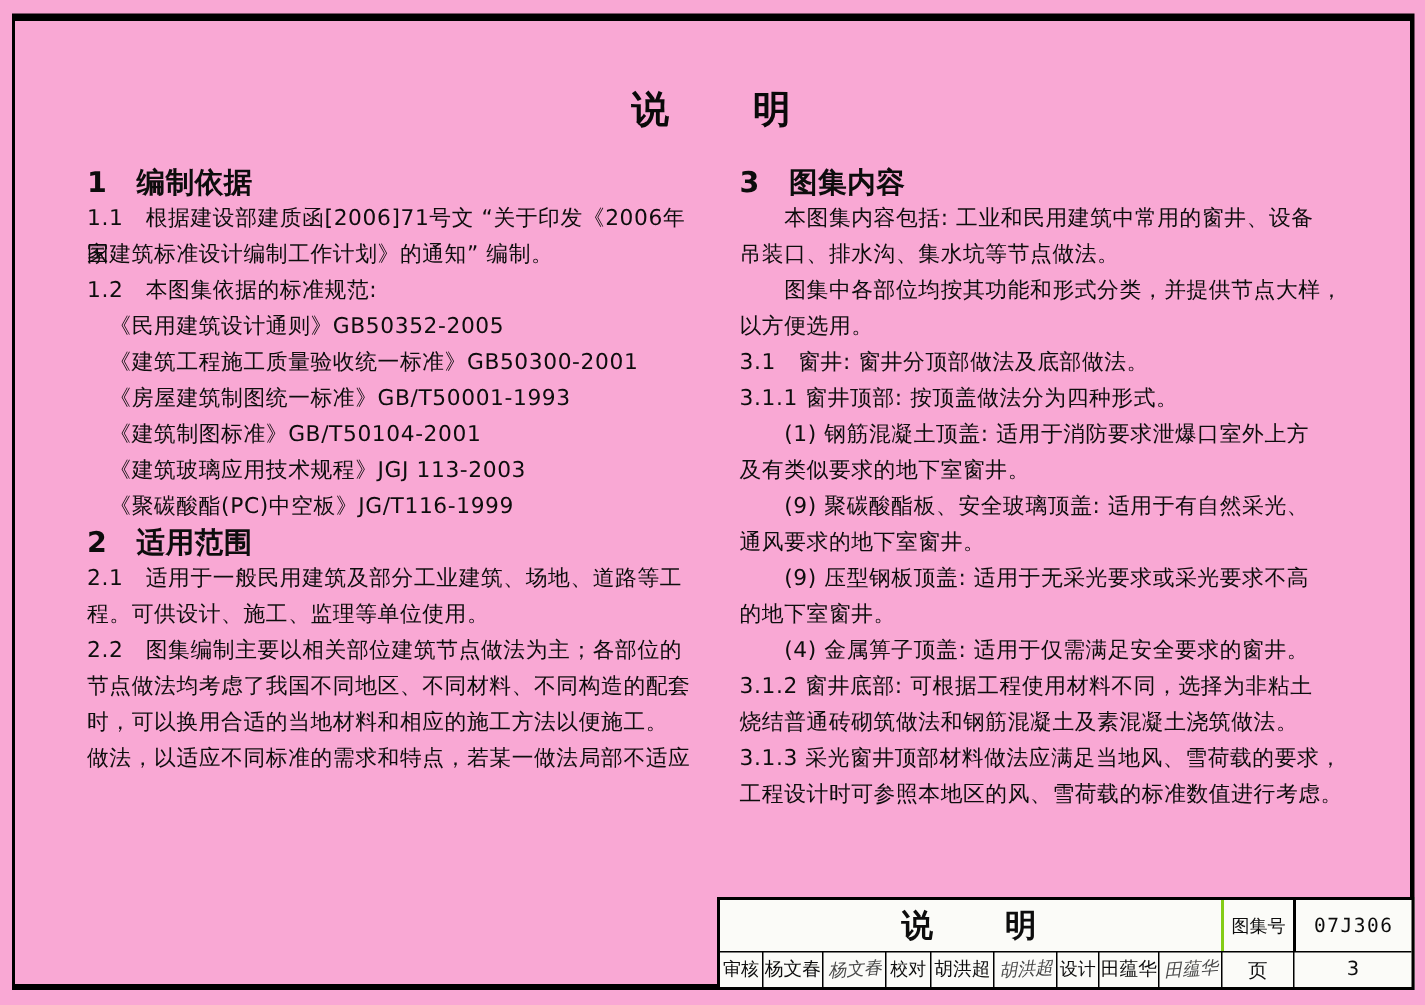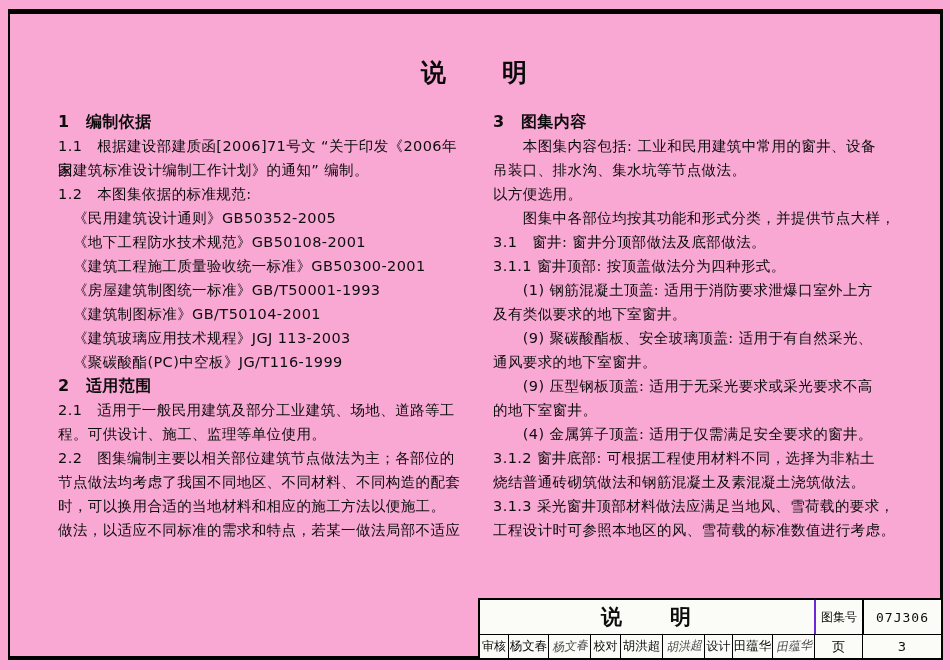--- a/index.html
+++ b/index.html
@@ -25,42 +25,42 @@
     color:#0a0a0a;
   }
   .col{
     position:absolute;top:110px;
     font-size:14.5px;letter-spacing:0.4px;
     line-height:24px;
   }
   .col-left{left:58px;width:412px;}
   .col-right{left:493px;width:420px;}
   .ln{height:24px;white-space:pre-wrap;overflow:visible;}
-  .hd{font-weight:bold;font-size:16px;}
+  .hd{font-weight:bold;font-size:19px;}
   
   .tblock{
     position:absolute;left:478px;top:598px;width:465px;height:62px;
     box-sizing:border-box;
     border:2px solid #000;
     display:grid;
     grid-template-columns:28px 40px 42px 30px 42px 42px 28px 40px 42px 48px 1fr;
     grid-template-rows:34px 1fr;
     background:#fbfbf8;
   }
   .tb-cell{
     display:flex;align-items:center;justify-content:center;
     box-sizing:border-box;
     font-size:12px;
     overflow:hidden;
   }
   .tb-name{
     grid-column:1/10;grid-row:1;
     font-size:21px;font-weight:bold;letter-spacing:2px;
   }
-  .tb-atlas-label{grid-column:10;grid-row:1;border-left:2px solid #6d28d9;font-size:12px;}
+  .tb-atlas-label{grid-column:10;grid-row:1;border-left:2px solid #84cc16;font-size:12px;}
   .tb-atlas-value{grid-column:11;grid-row:1;border-left:2px solid #000;font-size:13px;font-family:"DejaVu Sans Mono",monospace;letter-spacing:1px;}
   .tb-r2{grid-row:2;border-top:1.5px solid #000;}
   .tb-bl{border-left:1.5px solid #000;}
   .tb-name-cell{font-size:12.5px;}
   .sig{
     font-style:italic;
     font-family:"DejaVu Serif",serif;
     transform:rotate(-4deg);
     color:#2b2b2b;opacity:.85;
     font-size:12px;
@@ -75,41 +75,40 @@
   <div class="frame"></div>
 
   <div class="page-title">说　　明</div>
 
   <div class="col col-left">
     <div class="ln hd">1　编制依据</div>
     <div class="ln">1.1　根据建设部建质函[2006]71号文 “关于印发《2006年国</div>
     <div class="ln">家建筑标准设计编制工作计划》的通知” 编制。</div>
     <div class="ln">1.2　本图集依据的标准规范:</div>
     <div class="ln">　《民用建筑设计通则》GB50352-2005</div>
-    <div class="ln">　《地下工程防水技术规范》GB50108-2001</div>
     <div class="ln">　《建筑工程施工质量验收统一标准》GB50300-2001</div>
     <div class="ln">　《房屋建筑制图统一标准》GB/T50001-1993</div>
     <div class="ln">　《建筑制图标准》GB/T50104-2001</div>
     <div class="ln">　《建筑玻璃应用技术规程》JGJ 113-2003</div>
     <div class="ln">　《聚碳酸酯(PC)中空板》JG/T116-1999</div>
     <div class="ln hd">2　适用范围</div>
     <div class="ln">2.1　适用于一般民用建筑及部分工业建筑、场地、道路等工</div>
     <div class="ln">程。可供设计、施工、监理等单位使用。</div>
     <div class="ln">2.2　图集编制主要以相关部位建筑节点做法为主；各部位的</div>
     <div class="ln">节点做法均考虑了我国不同地区、不同材料、不同构造的配套</div>
     <div class="ln">时，可以换用合适的当地材料和相应的施工方法以便施工。</div>
     <div class="ln">做法，以适应不同标准的需求和特点，若某一做法局部不适应</div>
   </div>
 
   <div class="col col-right">
     <div class="ln hd">3　图集内容</div>
     <div class="ln">　　本图集内容包括: 工业和民用建筑中常用的窗井、设备</div>
     <div class="ln">吊装口、排水沟、集水坑等节点做法。</div>
+    <div class="ln">　　图集中各部位均按其功能和形式分类，并提供节点大样，</div>
     <div class="ln">以方便选用。</div>
-    <div class="ln">　　图集中各部位均按其功能和形式分类，并提供节点大样，</div>
     <div class="ln">3.1　窗井: 窗井分顶部做法及底部做法。</div>
     <div class="ln">3.1.1 窗井顶部: 按顶盖做法分为四种形式。</div>
     <div class="ln">　　(1) 钢筋混凝土顶盖: 适用于消防要求泄爆口室外上方</div>
     <div class="ln">及有类似要求的地下室窗井。</div>
     <div class="ln">　　(9) 聚碳酸酯板、安全玻璃顶盖: 适用于有自然采光、</div>
     <div class="ln">通风要求的地下室窗井。</div>
     <div class="ln">　　(9) 压型钢板顶盖: 适用于无采光要求或采光要求不高</div>
     <div class="ln">的地下室窗井。</div>
     <div class="ln">　　(4) 金属箅子顶盖: 适用于仅需满足安全要求的窗井。</div>
     <div class="ln">3.1.2 窗井底部: 可根据工程使用材料不同，选择为非粘土</div>

